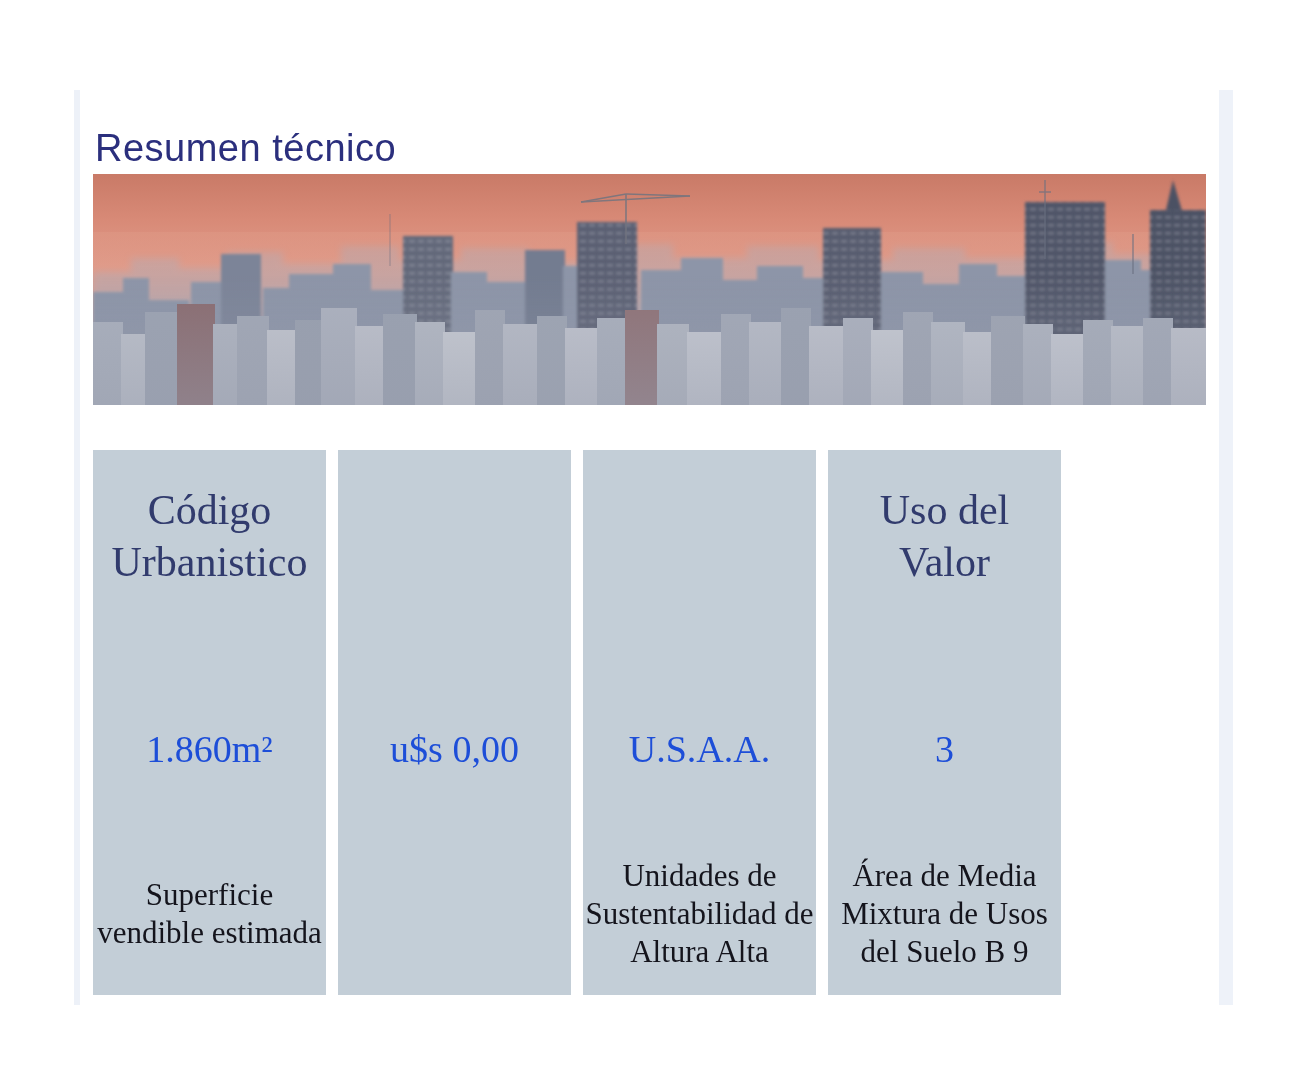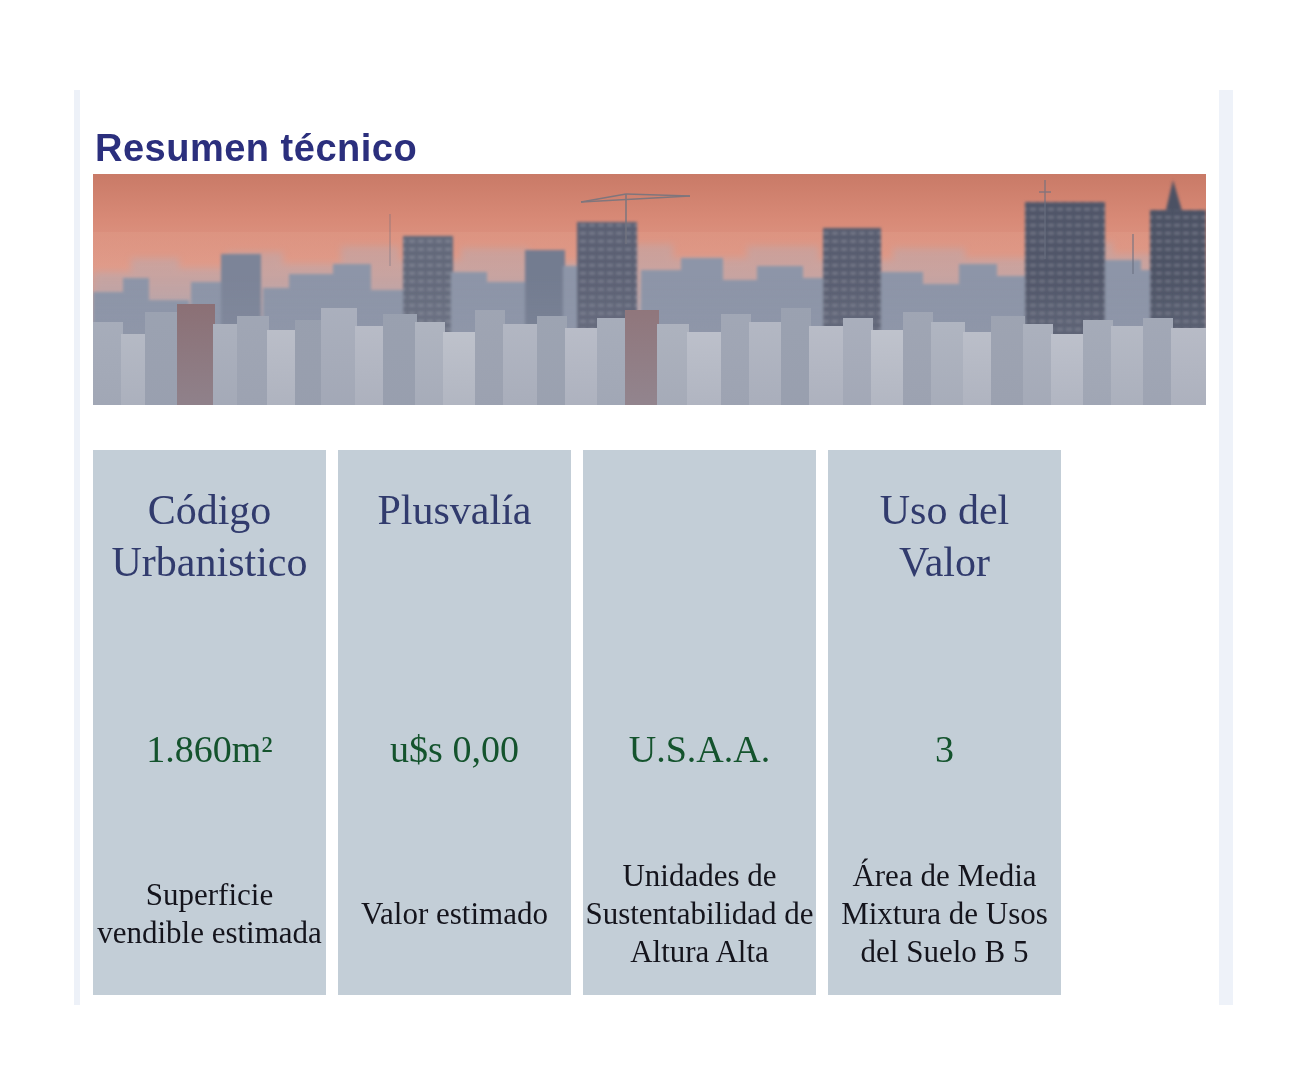--- a/index.html
+++ b/index.html
@@ -6,21 +6,21 @@
   body{
     width:1296px;height:1080px;position:relative;background:#ffffff;
     font-family:"Liberation Sans",sans-serif;overflow:hidden;
   }
   .side-stripe{position:absolute;top:90px;height:915px;background:#edf1f8;}
   .side-stripe.left{left:74px;width:6px;}
   .side-stripe.right{left:1219px;width:14px;background:#eef2f9;}
 
   .page-title{
     position:absolute;left:95px;top:102px;
-    font-size:38px;font-weight:bold;color:#2b2f7d;letter-spacing:.5px;
+    font-size:38px;font-weight:normal;color:#2b2f7d;letter-spacing:.5px;
   }
 
   .photo{
     position:absolute;left:93px;top:174px;width:1113px;height:231px;
     overflow:hidden;
   }
   .photo svg{display:block;width:1113px;height:231px;}
 
   .cards{
     position:absolute;left:93px;top:450px;width:968px;height:545px;
@@ -31,21 +31,21 @@
     font-family:"Liberation Serif",serif;text-align:center;
   }
   .card-title{
     position:absolute;top:34px;left:0;right:0;
     display:flex;justify-content:center;
     font-size:42px;line-height:1.24;color:#313b6d;
   }
   .card-title span{display:inline-block;max-width:215px;}
   .card-value{
     position:absolute;top:268px;left:0;right:0;
-    font-size:38px;line-height:62px;color:#14532d;
+    font-size:38px;line-height:62px;color:#1d4ed8;
   }
   .card-caption{
     position:absolute;top:388px;left:0;right:0;height:152px;
     display:flex;align-items:center;justify-content:center;
     font-size:31px;line-height:1.22;color:#14141c;
   }
   .card-caption span{display:inline-block;max-width:232px;}
 </style>
 </head>
 <body>
@@ -191,36 +191,30 @@
   <div class="card">
     <div class="card-title">
         <span>Código Urbanistico</span>
       </div>
     <div class="card-value">1.860m²</div>
     <div class="card-caption">
         <span>Superficie vendible estimada</span>
       </div>
   </div>
   <div class="card">
-    <div class="card-title">
-        <span>Plusvalía</span>
-      </div>
     <div class="card-value">u$s 0,00</div>
-    <div class="card-caption">
-        <span>Valor estimado</span>
-      </div>
   </div>
   <div class="card">
     <div class="card-value">U.S.A.A.</div>
     <div class="card-caption">
         <span>Unidades de Sustentabilidad de Altura Alta</span>
       </div>
   </div>
   <div class="card">
     <div class="card-title">
         <span>Uso del Valor</span>
       </div>
     <div class="card-value">3</div>
     <div class="card-caption">
-        <span>Área de Media Mixtura de Usos del Suelo B 5</span>
+        <span>Área de Media Mixtura de Usos del Suelo B 9</span>
       </div>
   </div>
 </div>
 
 </body></html>

